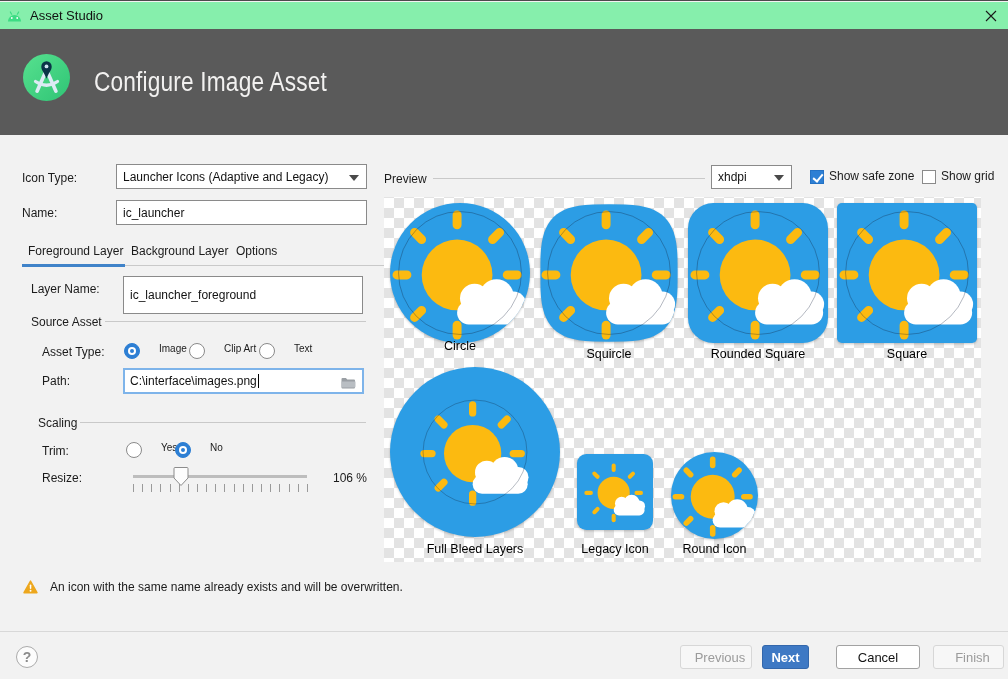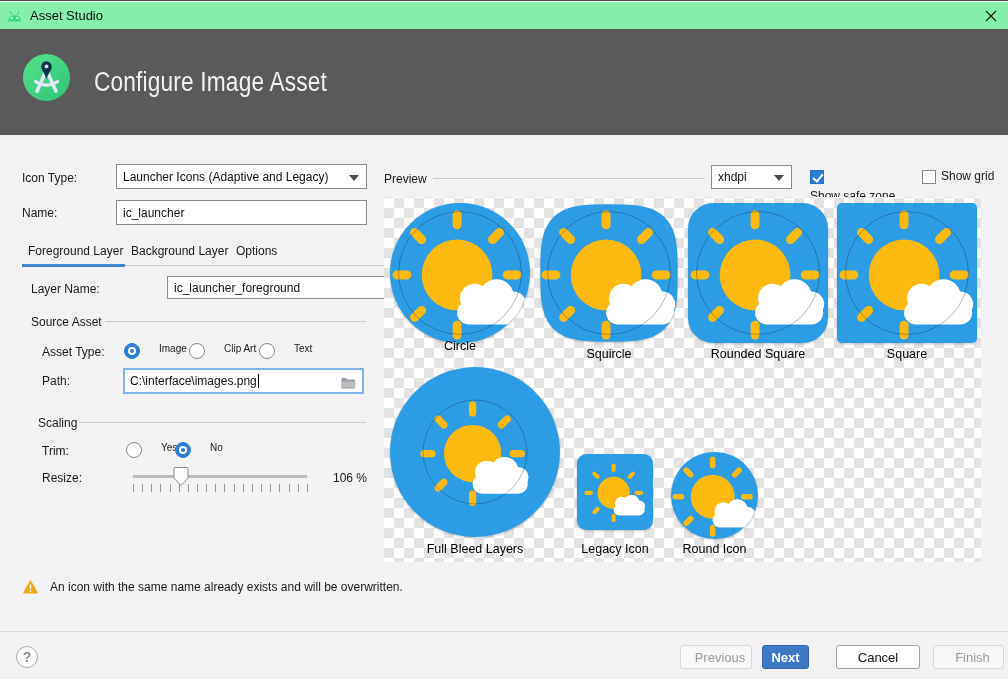--- a/index.html
+++ b/index.html
@@ -129,21 +129,21 @@
     <span>ic_launcher</span>
   </div>
 
   <div class="tab" style="left:28px;">Foreground Layer</div>
   <div class="tab" style="left:131px;">Background Layer</div>
   <div class="tab" style="left:236px;">Options</div>
   <div class="tabline-active"></div>
   <div class="tabline-rest"></div>
 
   <div class="lbl" style="left:31px; top:281px;">Layer Name:</div>
-  <div class="field" style="left:123px; top:275px; width:240px; height:23px;margin-left:44px;">
+  <div class="field" style="left:123px; top:275px; width:240px; height:38px;">
     <span>ic_launcher_foreground</span>
   </div>
 
   <div class="lbl" style="left:31px; top:314px;">Source Asset</div>
   <div class="hline" style="left:105px; top:320px; width:261px;"></div>
 
   <div class="lbl" style="left:42px; top:344px;">Asset Type:</div>
   <div class="radio sel" style="left:124px; top:342px;">
     <span class="dot"></span>
     <span>Image</span>
@@ -187,21 +187,21 @@
     <path d="M1 1.5 a1 1 0 0 1 1 -1 h12 a1 1 0 0 1 1 1 V11 l-7 7.5 L1 11 Z" fill="#fdfdfd" stroke="#8c8c8c"></path>
   </svg>
   <div class="lbl" style="left:333px; top:470px;">106 %</div>
 
   <div class="lbl" style="left:384px; top:171px;">Preview</div>
   <div class="hline" style="left:433px; top:177px; width:272px;"></div>
   <div class="field combo" style="left:711px; top:164px; width:81px; height:24px;">
     <span>xhdpi</span>
     <span class="arrow"></span>
   </div>
-  <div class="check on" style="left:810px; top:168px;flex-direction:column;">
+  <div class="check on" style="left:810px; top:168px;">
     <span class="box"></span>
     <span>Show safe zone</span>
   </div>
   <div class="check" style="left:922px; top:168px;">
     <span class="box"></span>
     <span>Show grid</span>
   </div>
 
   <div class="pvarea">
     <svg width="0" height="0" style="position:absolute">

